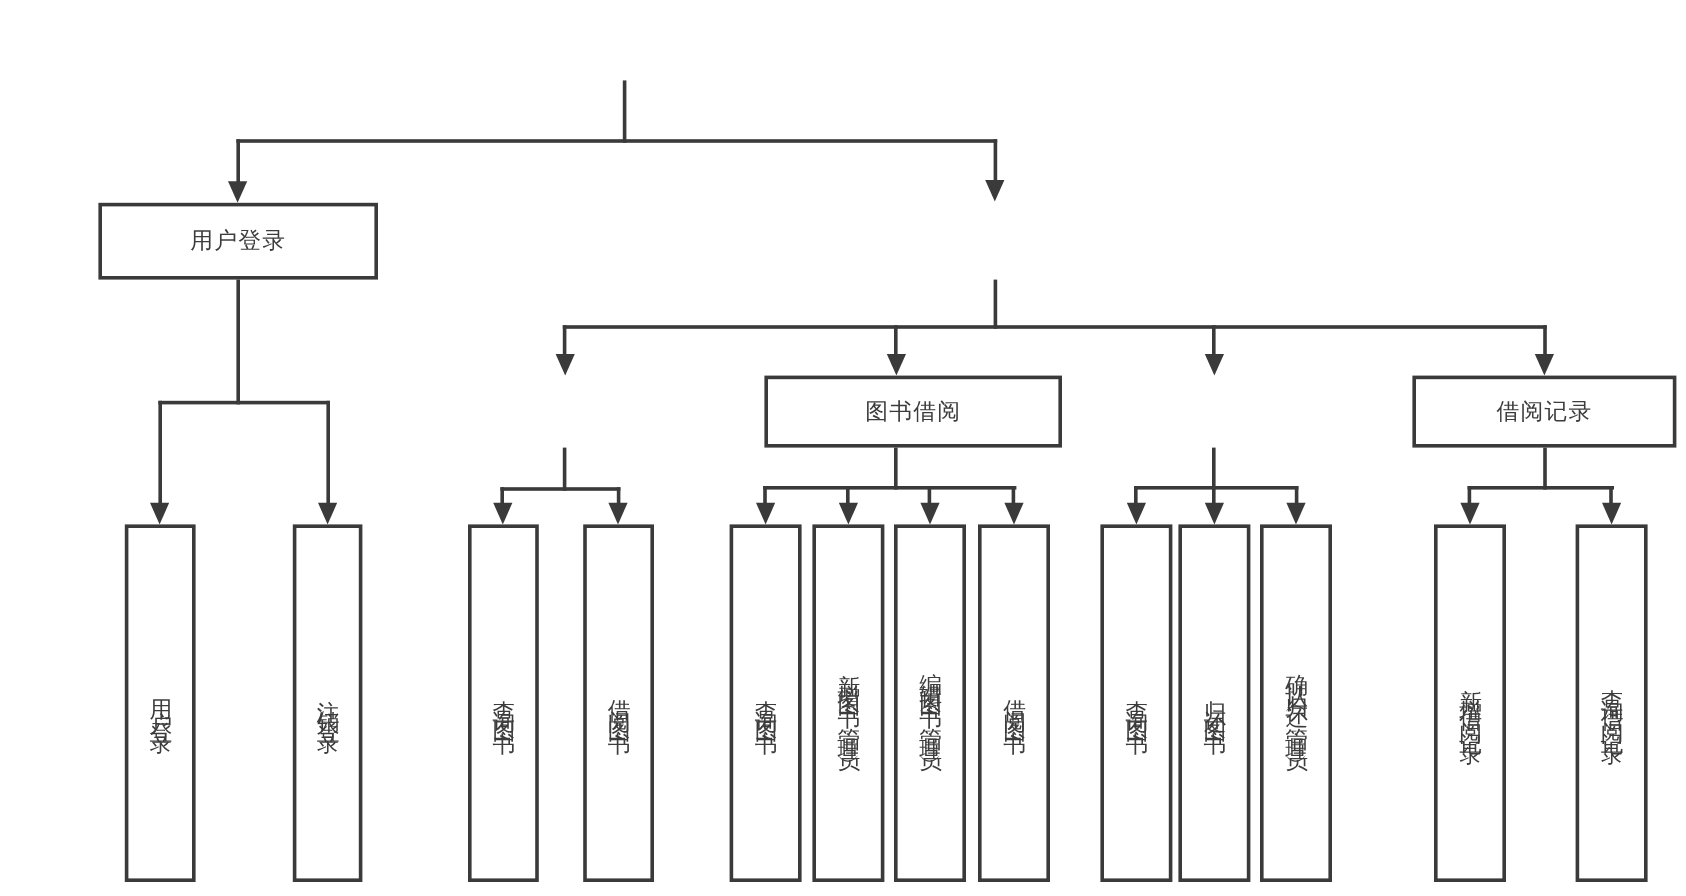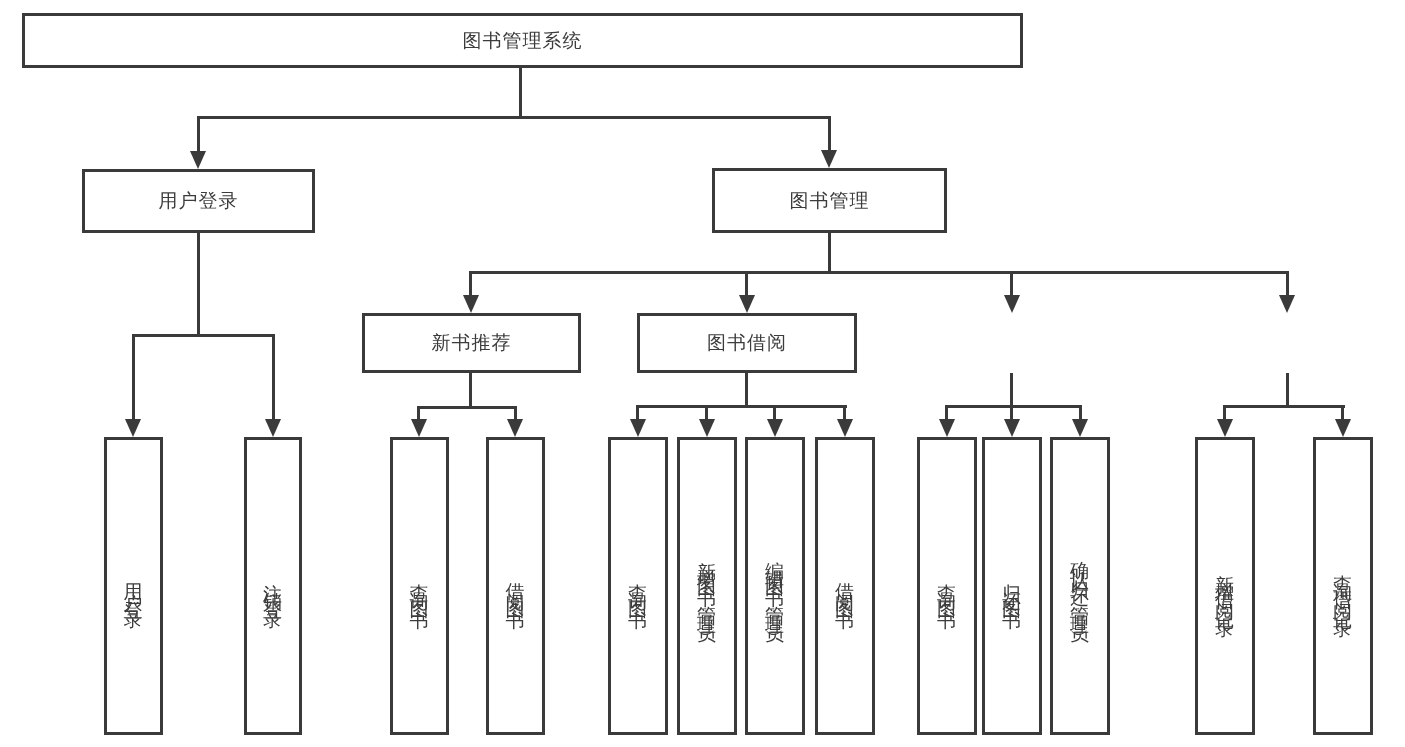--- a/index.html
+++ b/index.html
@@ -58,52 +58,50 @@
     letter-spacing:0.5px;
     color:var(--watermark);
     white-space:nowrap;
   }
 </style>
 </head>
 <body>
 
 <div id="canvas">
 
-  <div class="box hbox" style="left:22px;top:13px;width:1001px;height:55px">图书管理系统</div>
 
   <i class="ln" style="left:519px;top:67px;width:3px;height:52px"></i>
   <i class="ln" style="left:197px;top:116px;width:634px;height:3px"></i>
   <i class="ln" style="left:197px;top:116px;width:3px;height:37px"></i>
   <i class="arrow" style="left:190px;top:151px"></i>
   <i class="ln" style="left:828px;top:116px;width:3px;height:36px"></i>
   <i class="arrow" style="left:821px;top:150px"></i>
 
   <div class="box hbox" style="left:82px;top:169px;width:233px;height:64px">用户登录</div>
-  <div class="box hbox" style="left:712px;top:168px;width:235px;height:65px">图书管理</div>
 
   <i class="ln" style="left:197px;top:233px;width:3px;height:104px"></i>
   <i class="ln" style="left:132px;top:334px;width:143px;height:3px"></i>
   <i class="ln" style="left:132px;top:334px;width:3px;height:87px"></i>
   <i class="arrow" style="left:125px;top:419px"></i>
   <i class="ln" style="left:272px;top:334px;width:3px;height:87px"></i>
   <i class="arrow" style="left:265px;top:419px"></i>
 
   <i class="ln" style="left:828px;top:233px;width:3px;height:41px"></i>
   <i class="ln" style="left:469px;top:271px;width:820px;height:3px"></i>
   <i class="ln" style="left:469px;top:271px;width:3px;height:26px"></i>
   <i class="arrow" style="left:463px;top:295px"></i>
   <i class="ln" style="left:745px;top:271px;width:3px;height:26px"></i>
   <i class="arrow" style="left:739px;top:295px"></i>
   <i class="ln" style="left:1010px;top:271px;width:3px;height:26px"></i>
   <i class="arrow" style="left:1004px;top:295px"></i>
   <i class="ln" style="left:1286px;top:271px;width:3px;height:26px"></i>
   <i class="arrow" style="left:1279px;top:295px"></i>
 
-  <div class="box hbox" style="left:362px;top:313px;width:219px;height:60px">新书推荐</div>
-  <div class="box hbox" style="left:637px;top:313px;width:220px;height:60px">图书借阅</div>
+  <div class="box hbox" style="left:637px;top:313px;width:248px;height:60px">图书借阅</div>
+  <div class="box hbox" style="left:1177px;top:313px;width:220px;height:60px">借阅记录</div>
 
   <i class="ln" style="left:469px;top:373px;width:3px;height:36px"></i>
   <i class="ln" style="left:417px;top:406px;width:100px;height:3px"></i>
   <i class="ln" style="left:417px;top:406px;width:3px;height:15px"></i>
   <i class="arrow" style="left:411px;top:419px"></i>
   <i class="ln" style="left:514px;top:406px;width:3px;height:15px"></i>
   <i class="arrow" style="left:507px;top:419px"></i>
 
   <i class="ln" style="left:745px;top:373px;width:3px;height:35px"></i>
   <i class="ln" style="left:636px;top:405px;width:211px;height:3px"></i>

